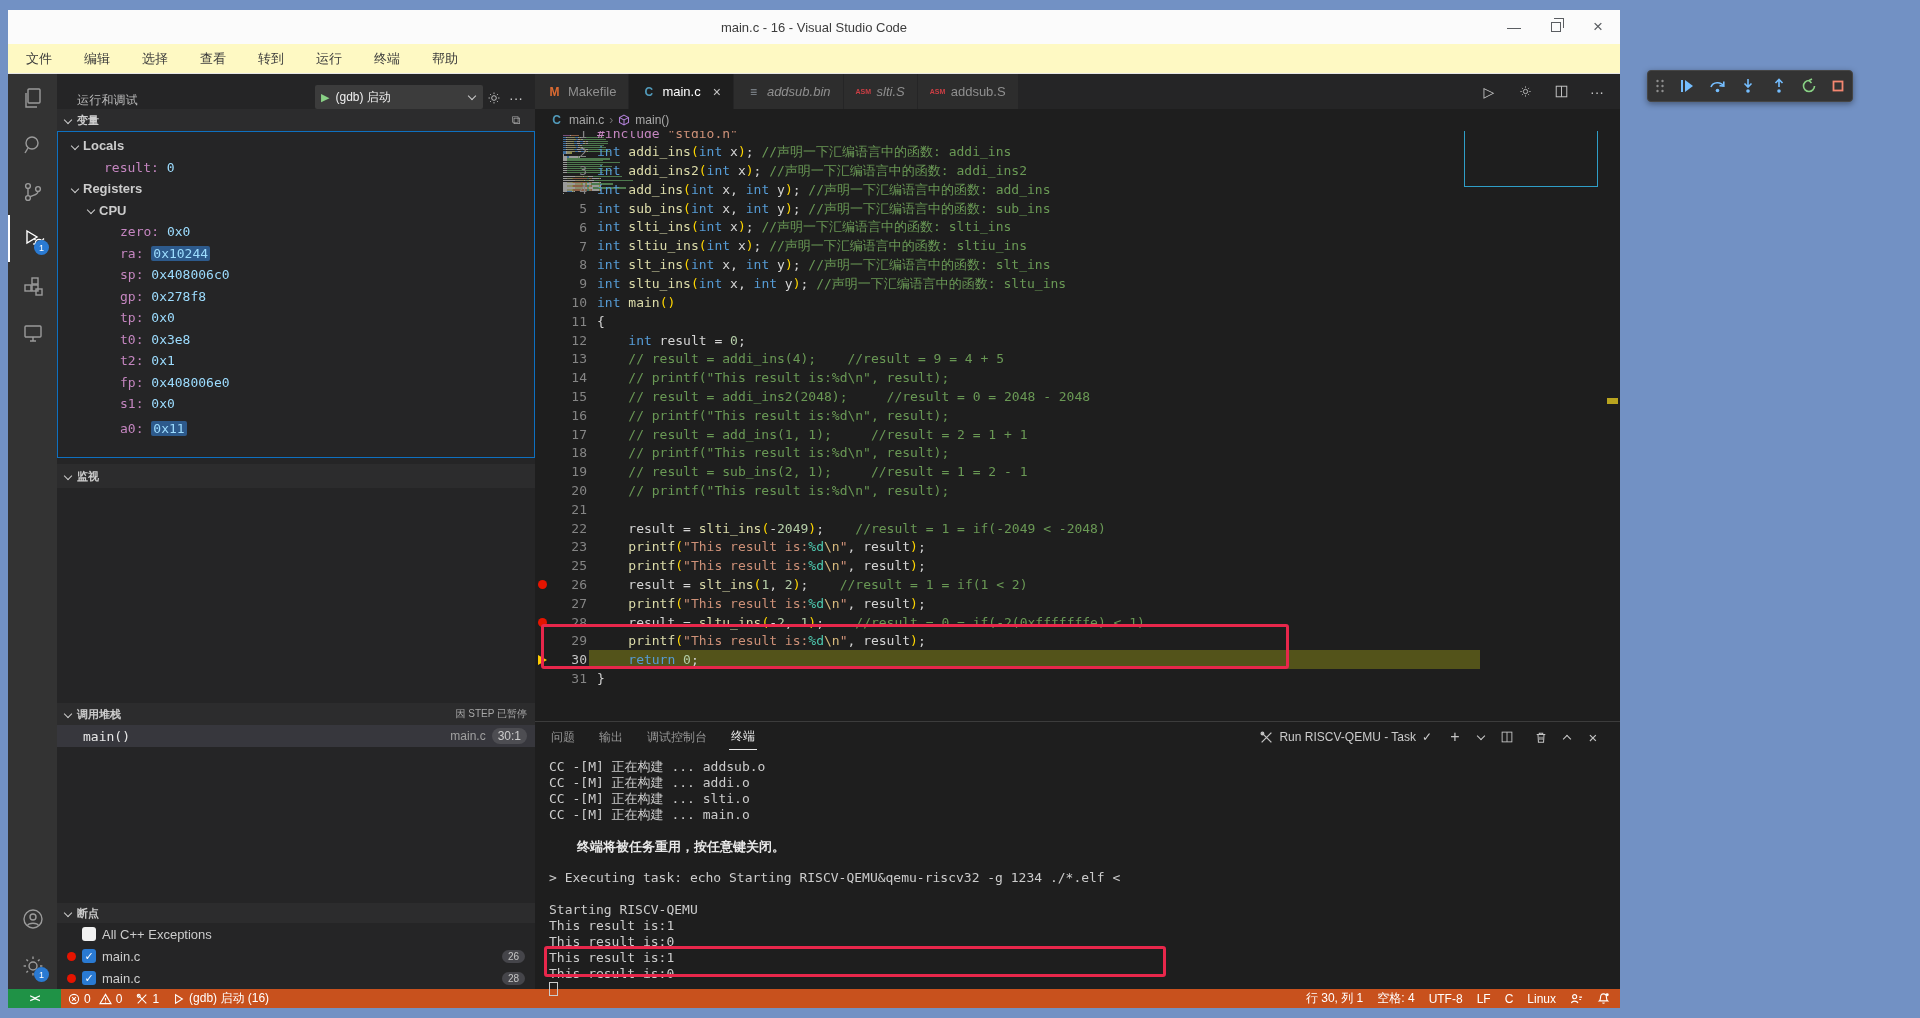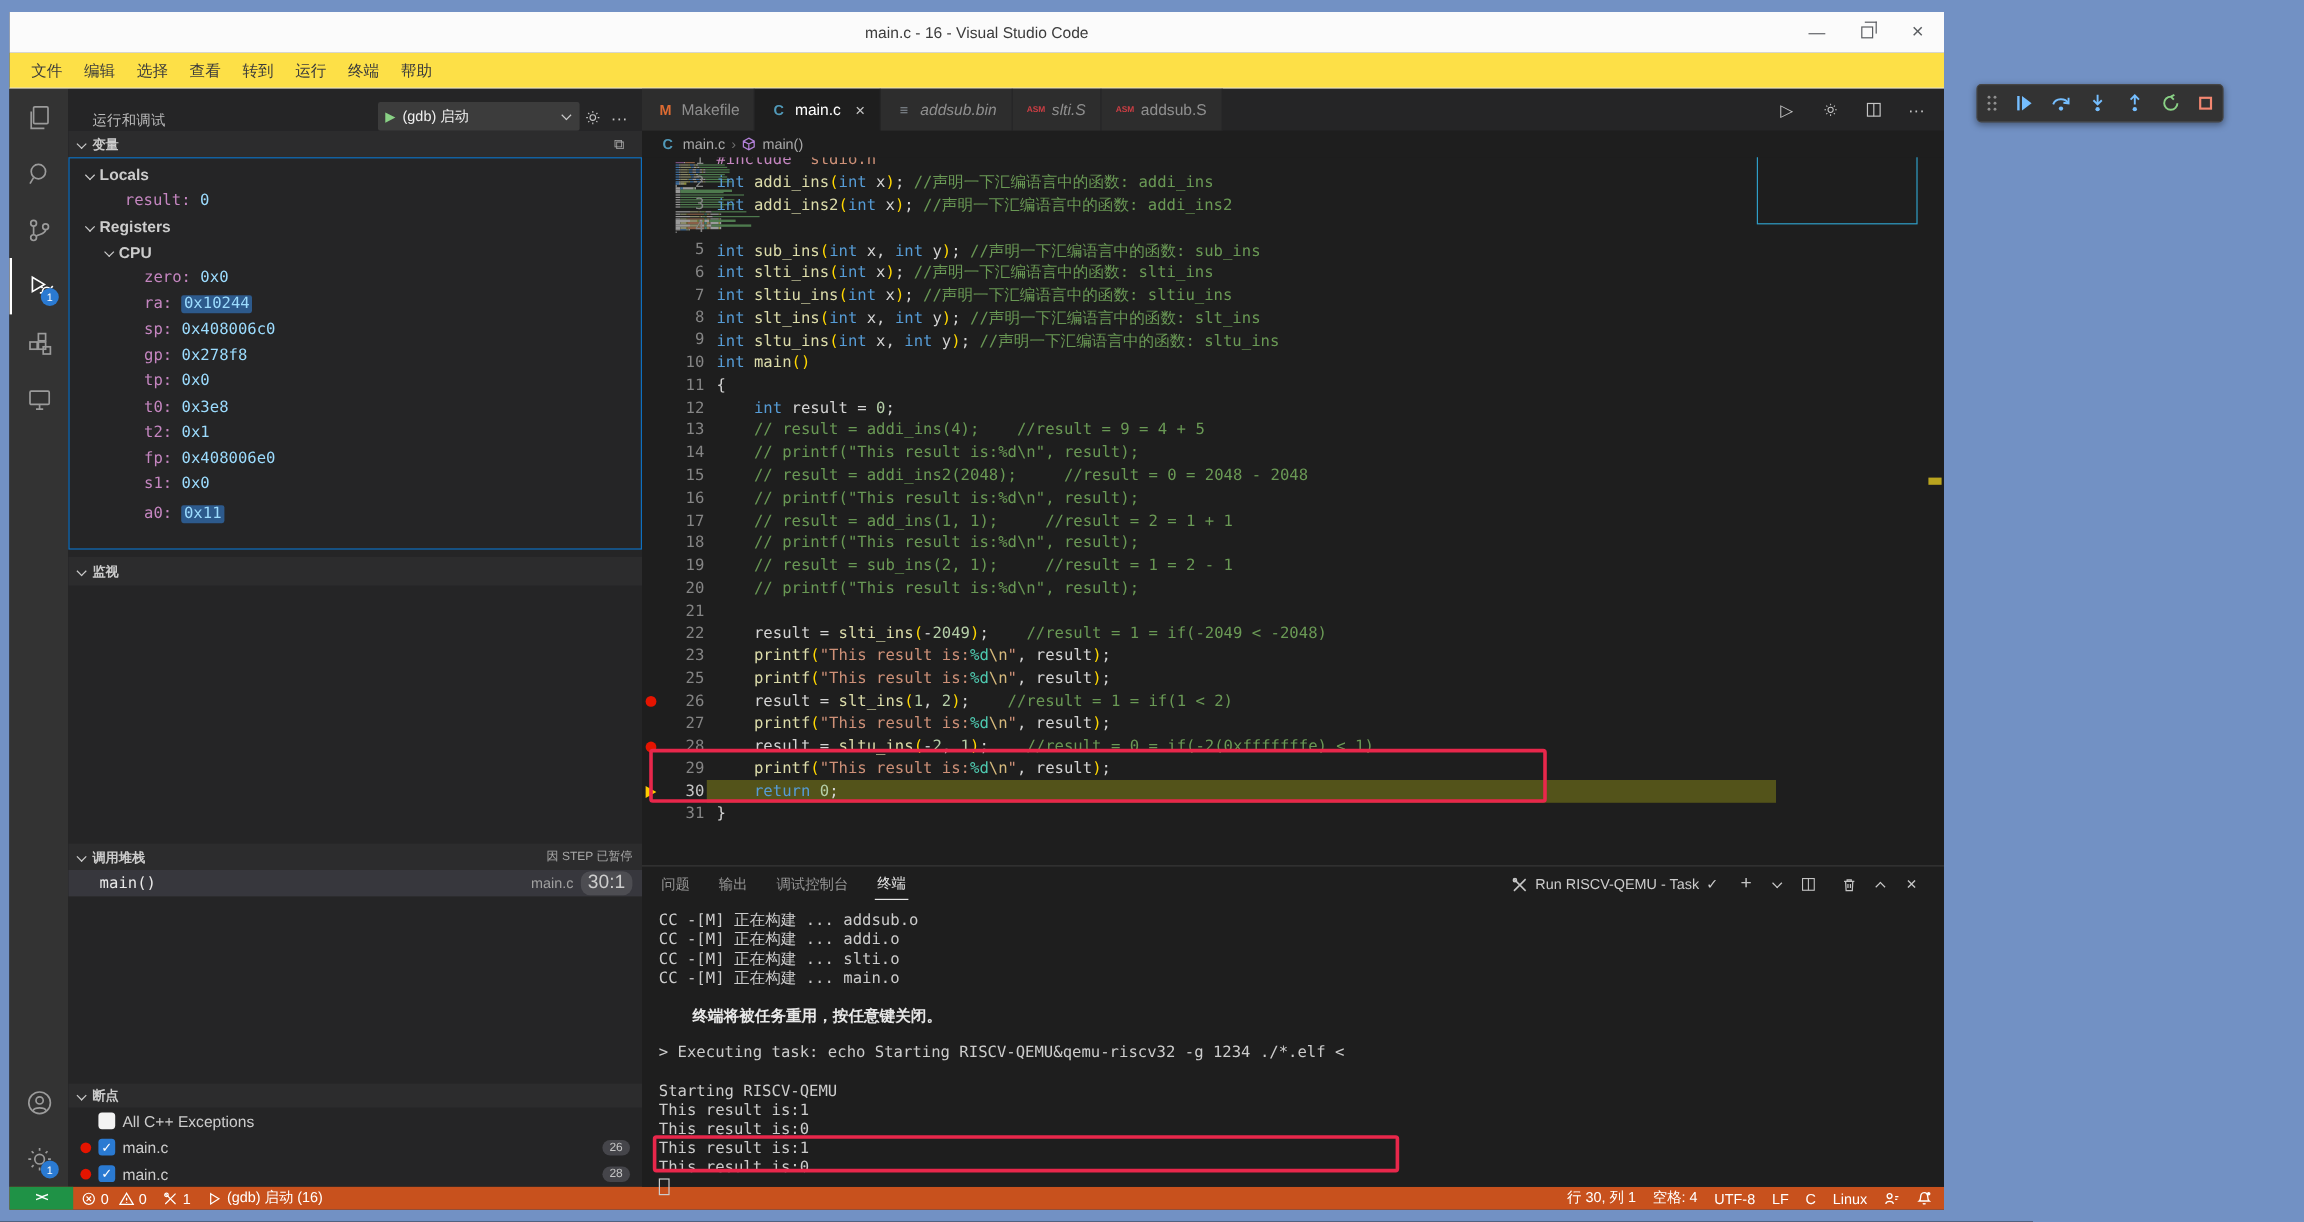--- a/index.html
+++ b/index.html
@@ -8,21 +8,21 @@
   .window { position:absolute; left:8px; top:10px; width:1612px; height:998px;
             display:flex; flex-direction:column; background:#1e1e1e; }
 
   
   .titlebar { height:34px; background:#fbfbfb; position:relative; display:flex; align-items:center; justify-content:center; flex:none; }
   .title-text { font-size:13px; color:#3c3c3c; }
   .win-controls { position:absolute; right:14px; top:0; height:100%; display:flex; align-items:center; gap:26px; }
   .wc { color:#5a5d61; font-size:14px; width:16px; height:16px; display:flex; align-items:center; justify-content:center; cursor:default; }
   .wc-restore { position:relative; width:10px; height:10px; border:1.4px solid #5a5d61; }
   .wc-restore:before { content:""; position:absolute; left:2px; top:-5px; width:9px; height:9px; border:1.4px solid #5a5d61; border-bottom:none; border-left:none; background:transparent; }
-  .menubar { height:30px; background:#fde047; display:flex; align-items:center; padding-left:10px; gap:2px; flex:none; border-bottom:1px solid #e7e7e7; }
+  .menubar { height:30px; background:#fef9c3; display:flex; align-items:center; padding-left:10px; gap:16px; flex:none; border-bottom:1px solid #e7e7e7; }
   .menu-item { font-size:13px; color:#3c3c3c; padding:3px 8px; border-radius:3px; }
 
   
   .main { flex:1; display:flex; min-height:0; background:#1e1e1e; }
 
   
   .activitybar { width:49px; background:#333333; display:flex; flex-direction:column; align-items:center; flex:none; }
   .ab-top { display:flex; flex-direction:column; width:100%; }
   .ab-bottom { margin-top:auto; display:flex; flex-direction:column; width:100%; }
   .ab-item { width:100%; height:47px; display:flex; align-items:center; justify-content:center; position:relative; }
@@ -47,21 +47,21 @@
   .tree-row { height:21.5px; display:flex; align-items:center; font-family:"DejaVu Sans Mono", monospace; font-size:13px; white-space:pre; }
   .tree-row .chev { margin-right:5px; }
   .vname { color:#c586c0; }
   .vval { color:#9cdcfe; }
   .vval.changed { background:#2d5a8c; border-radius:2px; padding:0 2px; }
   .tree-label { font-family:"Liberation Sans", sans-serif; font-weight:bold; color:#cccccc; }
   .watch-body { height:215px; flex:none; }
   .cs-row { height:22px; display:flex; align-items:center; background:#37373d; padding:0 8px 0 26px; font-family:"DejaVu Sans Mono", monospace; font-size:13px; color:#e8e8e8; flex:none; }
   .cs-loc { margin-left:auto; display:flex; align-items:center; gap:6px; font-family:"Liberation Sans", sans-serif; }
   .cs-file { color:#a0a0a0; font-size:12px; }
-  .cs-pos { background:#4d4d52; color:#cccccc; border-radius:8px; font-size:16px; padding:1px 6px; }
+  .cs-pos { background:#4d4d52; color:#cccccc; border-radius:8px; font-size:12px; padding:1px 6px; }
   .cs-body { flex:1; }
   .bp-rows { flex:none; }
   .bp-row { height:22px; display:flex; align-items:center; padding:0 10px 0 10px; gap:6px; }
   .bp-dot { width:9px; height:9px; border-radius:50%; background:#e51400; flex:none; }
   .bp-dot.none { background:transparent; }
   .cb { width:14px; height:14px; border-radius:3px; flex:none; display:flex; align-items:center; justify-content:center; font-size:11px; color:#fff; }
   .cb.checked { background:#2a7ad2; }
   .cb.unchecked { background:#f2f2f2; }
   .bp-label { color:#cccccc; font-size:13px; }
   .bp-badge { margin-left:auto; background:#45454a; color:#c5c5c5; border-radius:9px; font-size:10px; padding:1px 6px; }
@@ -416,20 +416,21 @@
               <pre class="code-text"><span class="tk-k">int</span><span class="tk-p"> </span><span class="tk-f">addi_ins</span><span class="tk-y">(</span><span class="tk-k">int</span><span class="tk-p"> x</span><span class="tk-y">)</span><span class="tk-p">; </span><span class="tk-c">//声明一下汇编语言中的函数: addi_ins</span></pre>
             </div>
             <div class="code-row">
               <div class="gutter-marker"></div>
               <div class="lnum">3</div>
               <pre class="code-text"><span class="tk-k">int</span><span class="tk-p"> </span><span class="tk-f">addi_ins2</span><span class="tk-y">(</span><span class="tk-k">int</span><span class="tk-p"> x</span><span class="tk-y">)</span><span class="tk-p">; </span><span class="tk-c">//声明一下汇编语言中的函数: addi_ins2</span></pre>
             </div>
             <div class="code-row">
               <div class="gutter-marker"></div>
               <div class="lnum">4</div>
+              <pre class="code-text"><span class="tk-k">int</span><span class="tk-p"> </span><span class="tk-f">add_ins</span><span class="tk-y">(</span><span class="tk-k">int</span><span class="tk-p"> x, </span><span class="tk-k">int</span><span class="tk-p"> y</span><span class="tk-y">)</span><span class="tk-p">; </span><span class="tk-c">//声明一下汇编语言中的函数: add_ins</span></pre>
             </div>
             <div class="code-row">
               <div class="gutter-marker"></div>
               <div class="lnum">5</div>
               <pre class="code-text"><span class="tk-k">int</span><span class="tk-p"> </span><span class="tk-f">sub_ins</span><span class="tk-y">(</span><span class="tk-k">int</span><span class="tk-p"> x, </span><span class="tk-k">int</span><span class="tk-p"> y</span><span class="tk-y">)</span><span class="tk-p">; </span><span class="tk-c">//声明一下汇编语言中的函数: sub_ins</span></pre>
             </div>
             <div class="code-row">
               <div class="gutter-marker"></div>
               <div class="lnum">6</div>
               <pre class="code-text"><span class="tk-k">int</span><span class="tk-p"> </span><span class="tk-f">slti_ins</span><span class="tk-y">(</span><span class="tk-k">int</span><span class="tk-p"> x</span><span class="tk-y">)</span><span class="tk-p">; </span><span class="tk-c">//声明一下汇编语言中的函数: slti_ins</span></pre>

